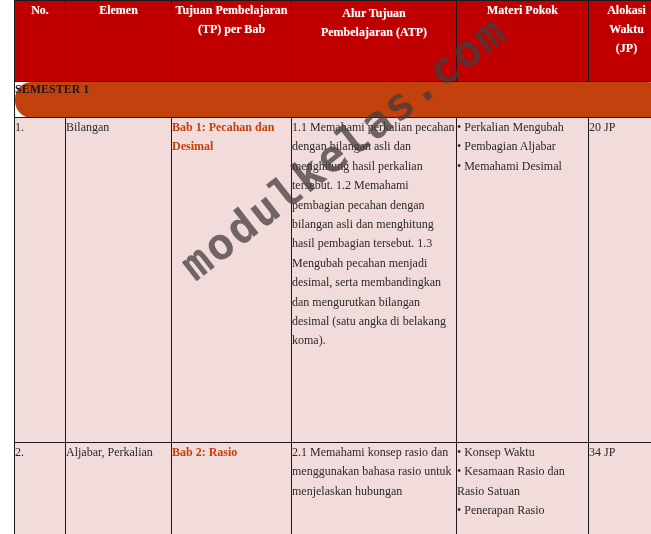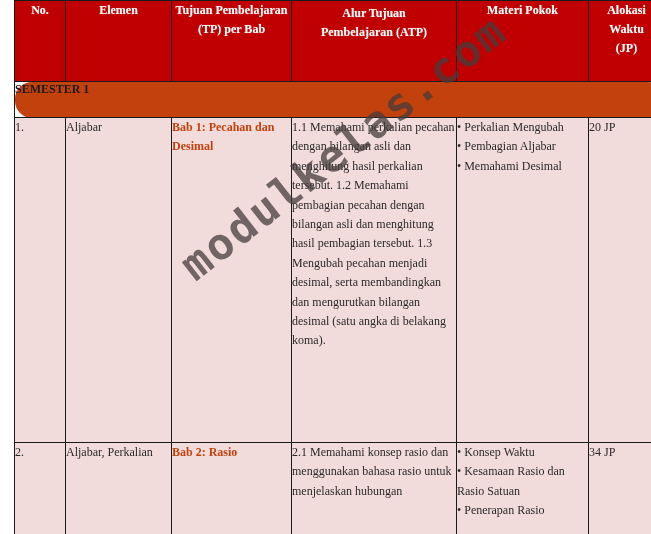--- a/index.html
+++ b/index.html
@@ -80,21 +80,21 @@
       <th class="hd">Materi Pokok</th>
       <th class="hd" style="padding:0 12px;">Alokasi Waktu (JP)</th>
     </tr>
   </thead>
   <tbody>
     <tr>
       <td class="sem" colspan="6">SEMESTER 1</td>
     </tr>
     <tr style="height:325px;">
       <td class="cell">1.</td>
-      <td class="cell">Aljabar</td>
+      <td class="cell">Bilangan</td>
       <td class="cell bold">Bab 1: Pecahan dan Desimal</td>
       <td class="cell">1.1 Memahami perkalian pecahan dengan bilangan asli dan menghitung hasil perkalian tersebut. 1.2 Memahami pembagian pecahan dengan bilangan asli dan menghitung hasil pembagian tersebut. 1.3 Mengubah pecahan menjadi desimal, serta membandingkan dan mengurutkan bilangan desimal (satu angka di belakang koma).</td>
       <td class="cell">
         <span class="li">• Perkalian Mengubah</span>
         <span class="li">• Pembagian Aljabar</span>
         <span class="li">• Memahami Desimal</span>
       </td>
       <td class="cell">20 JP</td>
     </tr>
     <tr style="height:94px;">

